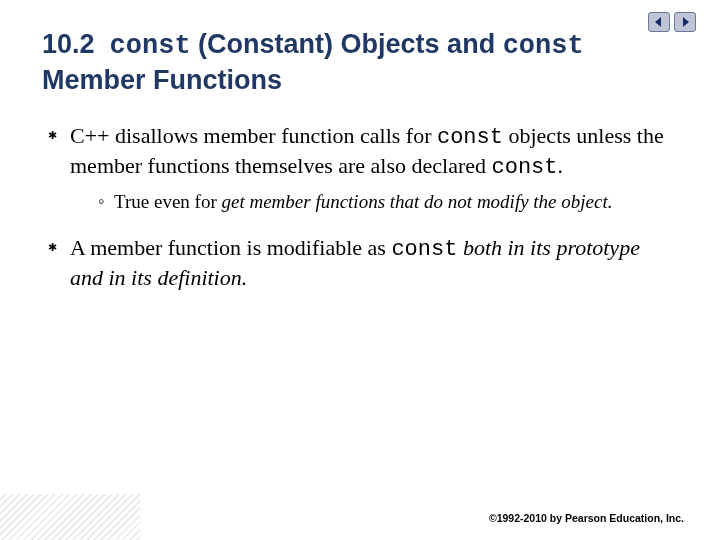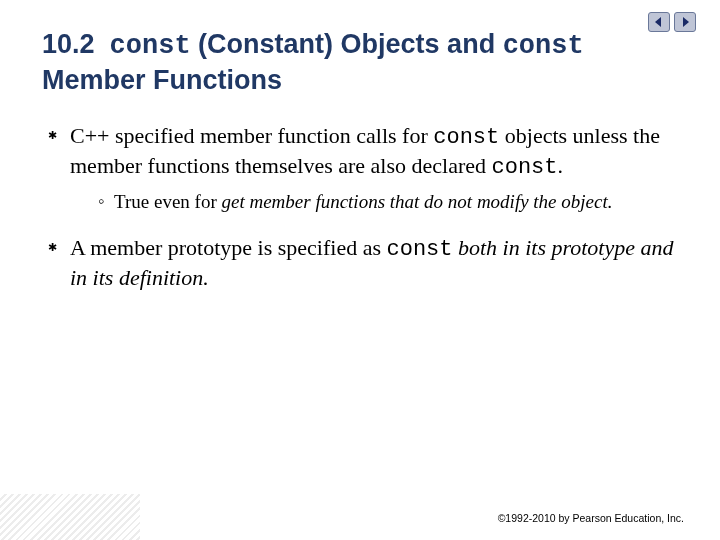--- a/index.html
+++ b/index.html
@@ -11,21 +11,21 @@
   .title { font-family: Arial, Helvetica, sans-serif; font-weight: 700; color: #203864; font-size: 27px; line-height: 1.25; margin-bottom: 24px; }
   .title .code { font-family: "Courier New", Courier, monospace; font-weight: 700; }
   ul.bullets { list-style: none; margin-left: 6px; }
   ul.bullets > li { position: relative; padding-left: 22px; font-size: 22px; line-height: 1.28; margin-bottom: 2px; font-family: "Times New Roman", Times, serif; }
   ul.bullets > li::before { content: "✱"; font-family: Arial,Helvetica,sans-serif; position: absolute; left: 0; top: 6px; font-size: 11px; color: #000; }
   .code-inline { font-family: "Courier New", Courier, monospace; }
   .italic { font-style: italic; }
   ul.sub { list-style: none; margin: 8px 0 19px 28px; }
   ul.sub > li { position: relative; padding-left: 16px; font-size: 19px; line-height: 1.3; }
   ul.sub > li::before { content: "◦"; position: absolute; left: 0; top: 0; font-size: 18px; color: #000; }
-  .footer { position: absolute; bottom: 14px; right: 36px; text-align: right; font-family: Arial, Helvetica, sans-serif; font-size: 10.5px; line-height: 1.3; color: #000; }
+  .footer { position: absolute; bottom: 14px; right: 36px; text-align: right; font-family: Arial, Helvetica, sans-serif; font-size: 10.5px; line-height: 1.3; color: #000; font-weight: bold; }
   .corner { position: absolute; left: 0; bottom: 0; width: 140px; height: 46px; overflow: hidden; pointer-events: none; }
   .corner::before { content: ""; position: absolute; left: -70px; bottom: -160px; width: 280px; height: 280px; background: repeating-linear-gradient(135deg,#ddd 0 2px,#fff 2px 5px); border-radius: 6px; transform: rotate(0deg); opacity: .55; }
 </style>
 </head>
 <body>
 
 <div class="slide">
 
   <div class="nav">
     <div class="nav-btn" title="prev">
@@ -43,29 +43,29 @@
   <h1 class="title">
     <span>10.2</span>&nbsp;
     <span class="code">const</span>
     <span>(Constant) Objects and</span>
     <span class="code">const</span>
     <span>Member Functions</span>
   </h1>
 
   <ul class="bullets">
     <li>
-      <span>C++ specified member function calls for </span><span class="code-inline">const</span><span> objects unless the member functions themselves are also declared </span><span class="code-inline">const</span><span>.</span>
+      <span>C++ disallows member function calls for </span><span class="code-inline">const</span><span> objects unless the member functions themselves are also declared </span><span class="code-inline">const</span><span>.</span>
       <ul class="sub">
         <li>
           <span>True even for </span><span class="italic">get member functions that do not modify the object.</span>
         </li>
       </ul>
     </li>
     <li>
-      <span>A member prototype is specified as </span><span class="code-inline">const</span><span> </span><span class="italic">both in its prototype and in its definition.</span><span></span>
+      <span>A member function is modifiable as </span><span class="code-inline">const</span><span> </span><span class="italic">both in its prototype and in its definition.</span><span></span>
     </li>
   </ul>
 
   <div class="footer">
     <div>©1992-2010 by Pearson Education, Inc.</div>
   </div>
 
   <div class="corner"></div>
 </div>
 

